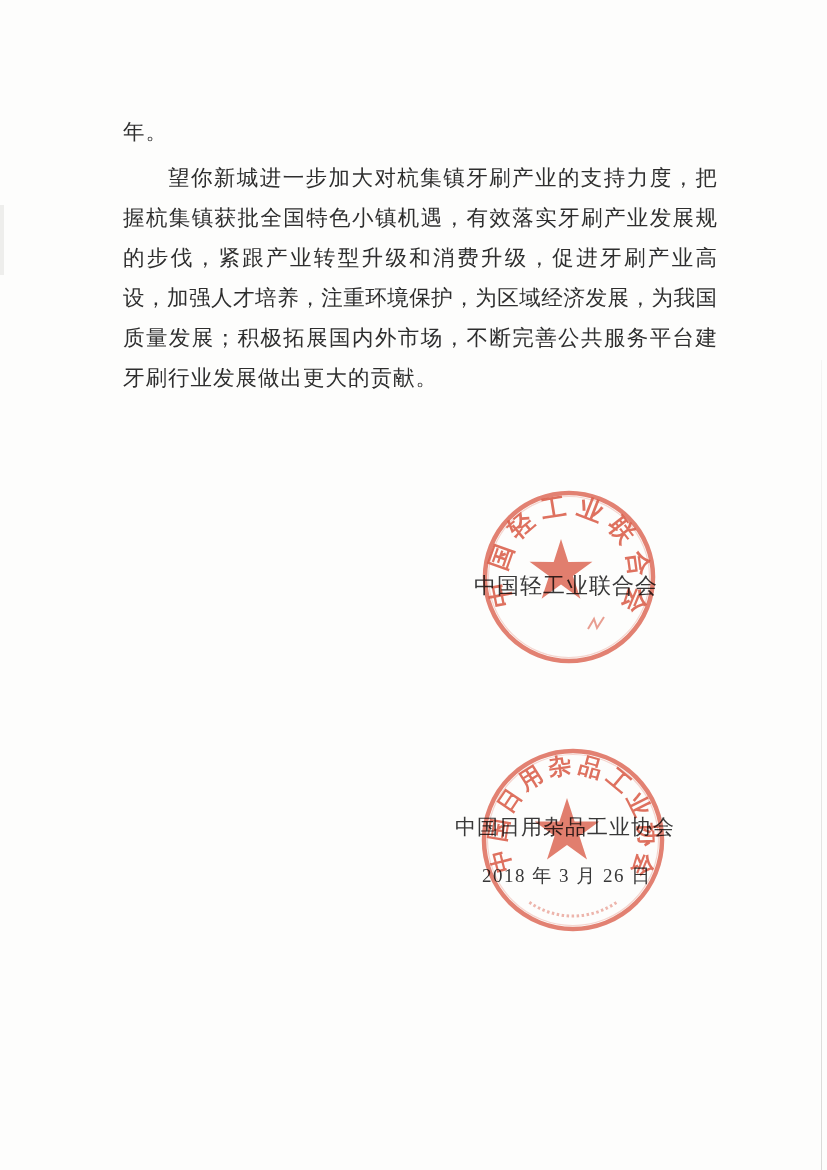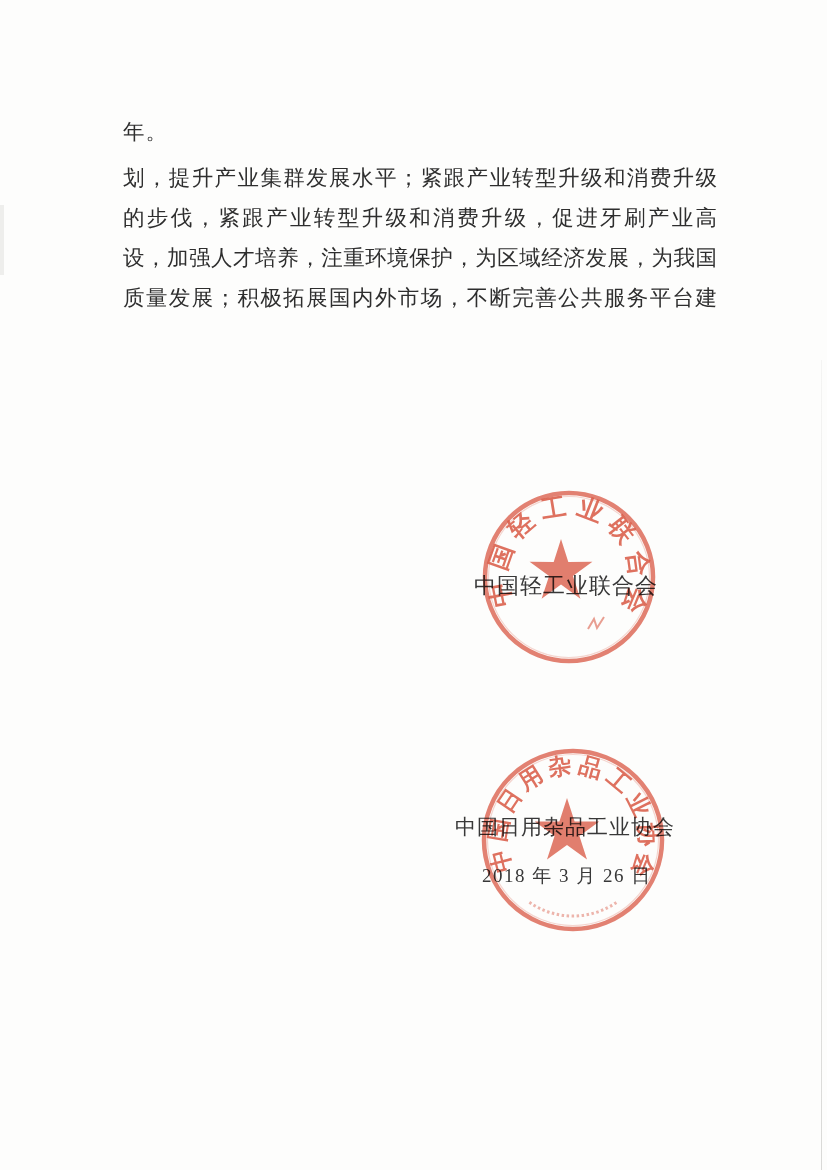--- a/index.html
+++ b/index.html
@@ -84,24 +84,26 @@
 </head>
 <body>
 
 <div class="page">
 
   <div class="scan-smudge"></div>
   <div class="scan-edge-line"></div>
 
   <div class="body-text">
     <div class="line first-line plain">年。</div>
-    <div class="line just">划，提升产业集群发展水平；紧跟产业转型升级和消费升级</div>
+    <div class="line just indent">望你新城进一步加大对杭集镇牙刷产业的支持力度，把</div>
+    <div class="line just">握杭集镇获批全国特色小镇机遇，有效落实牙刷产业发展规</div>
     <div class="line just">的步伐，紧跟产业转型升级和消费升级，促进牙刷产业高</div>
     <div class="line just">设，加强人才培养，注重环境保护，为区域经济发展，为我国</div>
     <div class="line just">质量发展；积极拓展国内外市场，不断完善公共服务平台建</div>
+    <div class="line plain">牙刷行业发展做出更大的贡献。</div>
   </div>
 
   <div class="sig sig-org1">中国轻工业联合会</div>
 
   <div class="sig sig-org2">中国日用杂品工业协会</div>
   <div class="sig sig-date">2018 年 3 月 26 日</div>
 
   <div class="seal seal-1">
     <svg width="200" height="200" viewBox="0 0 200 200">
       <defs>

